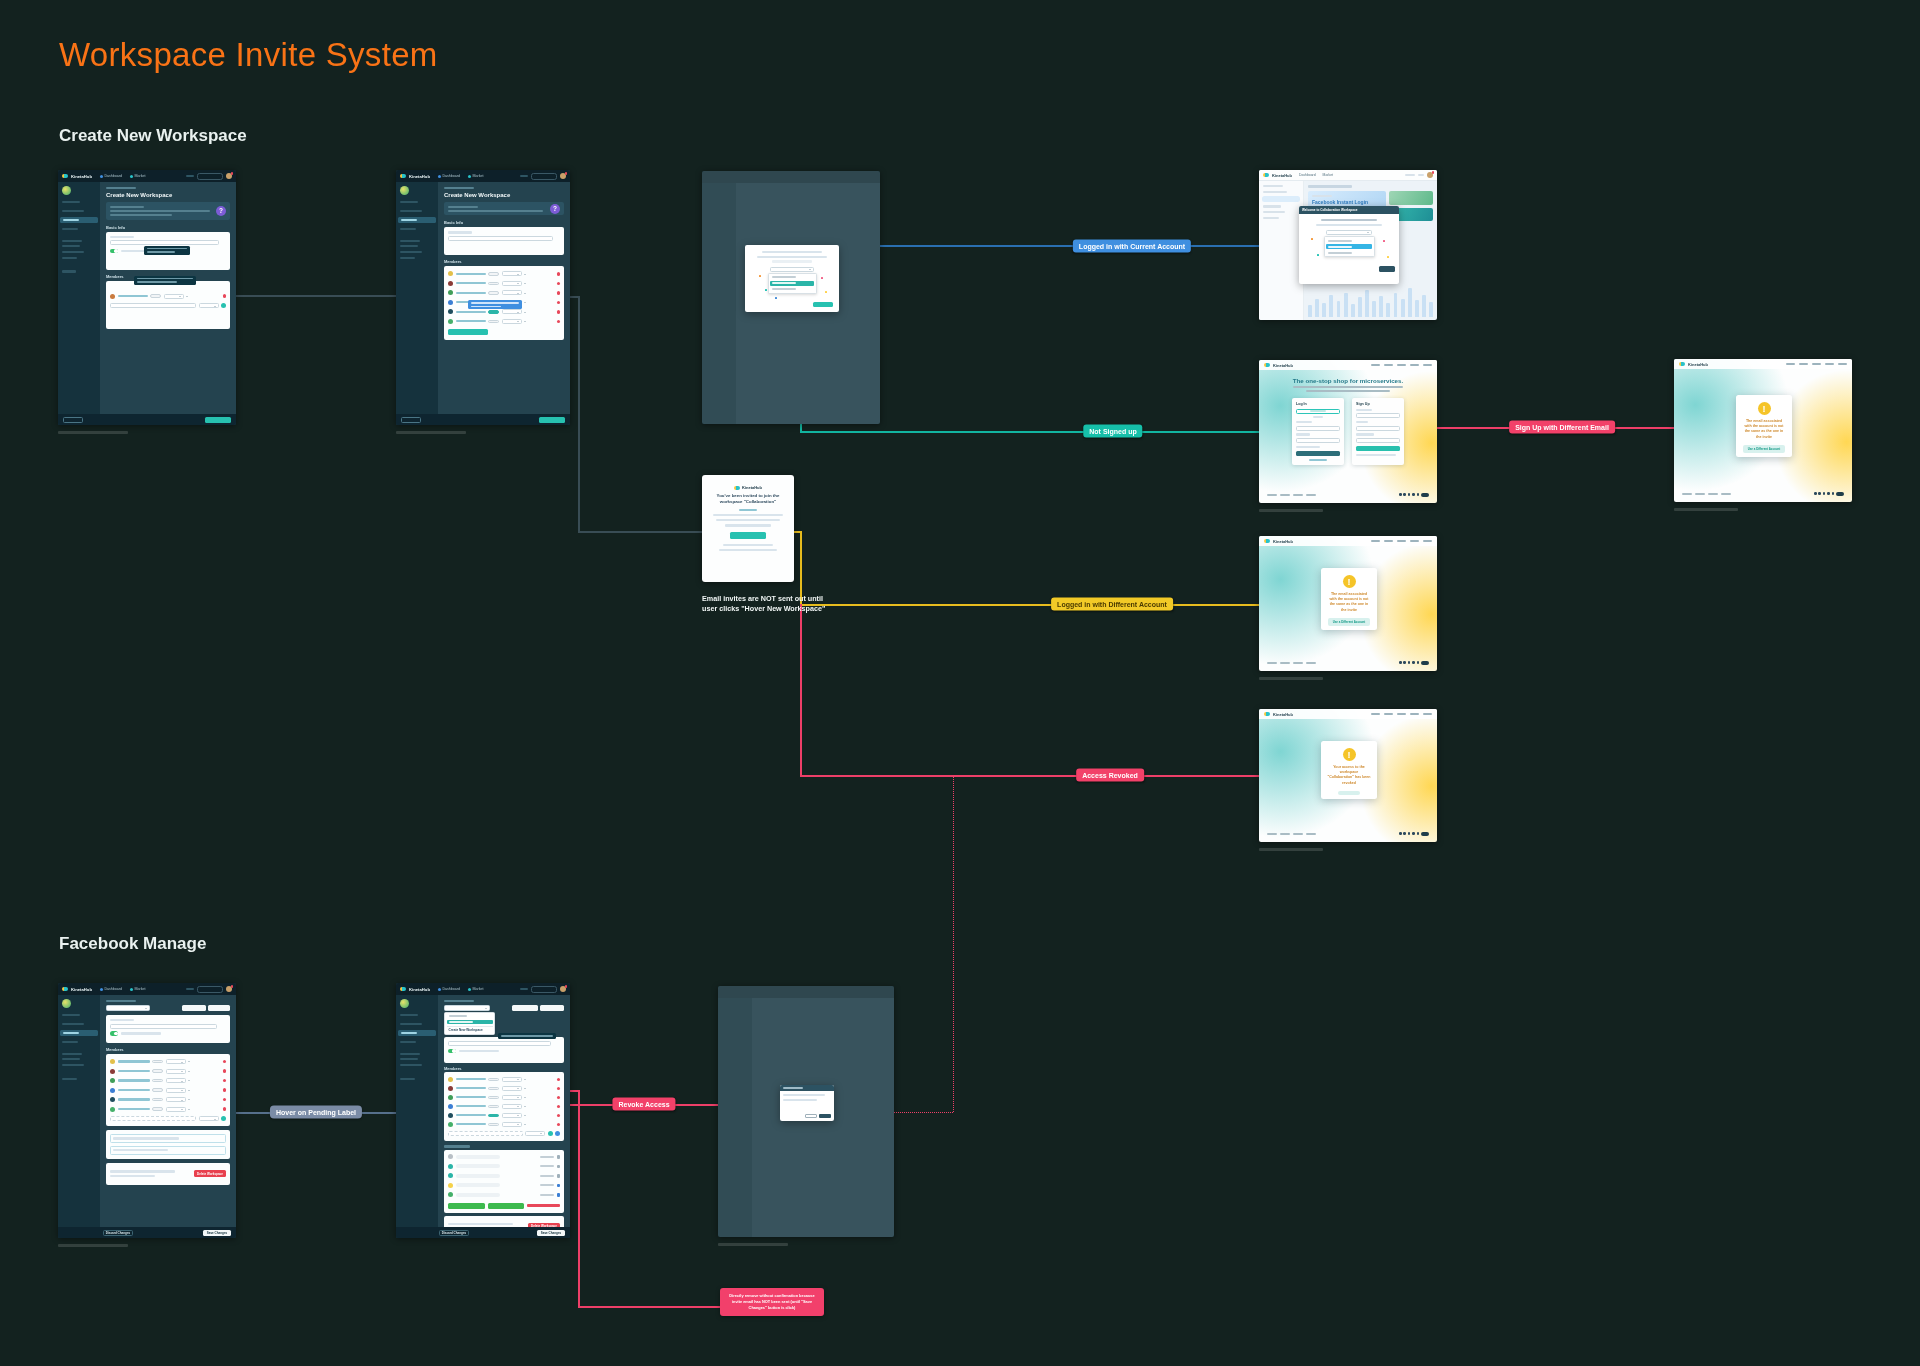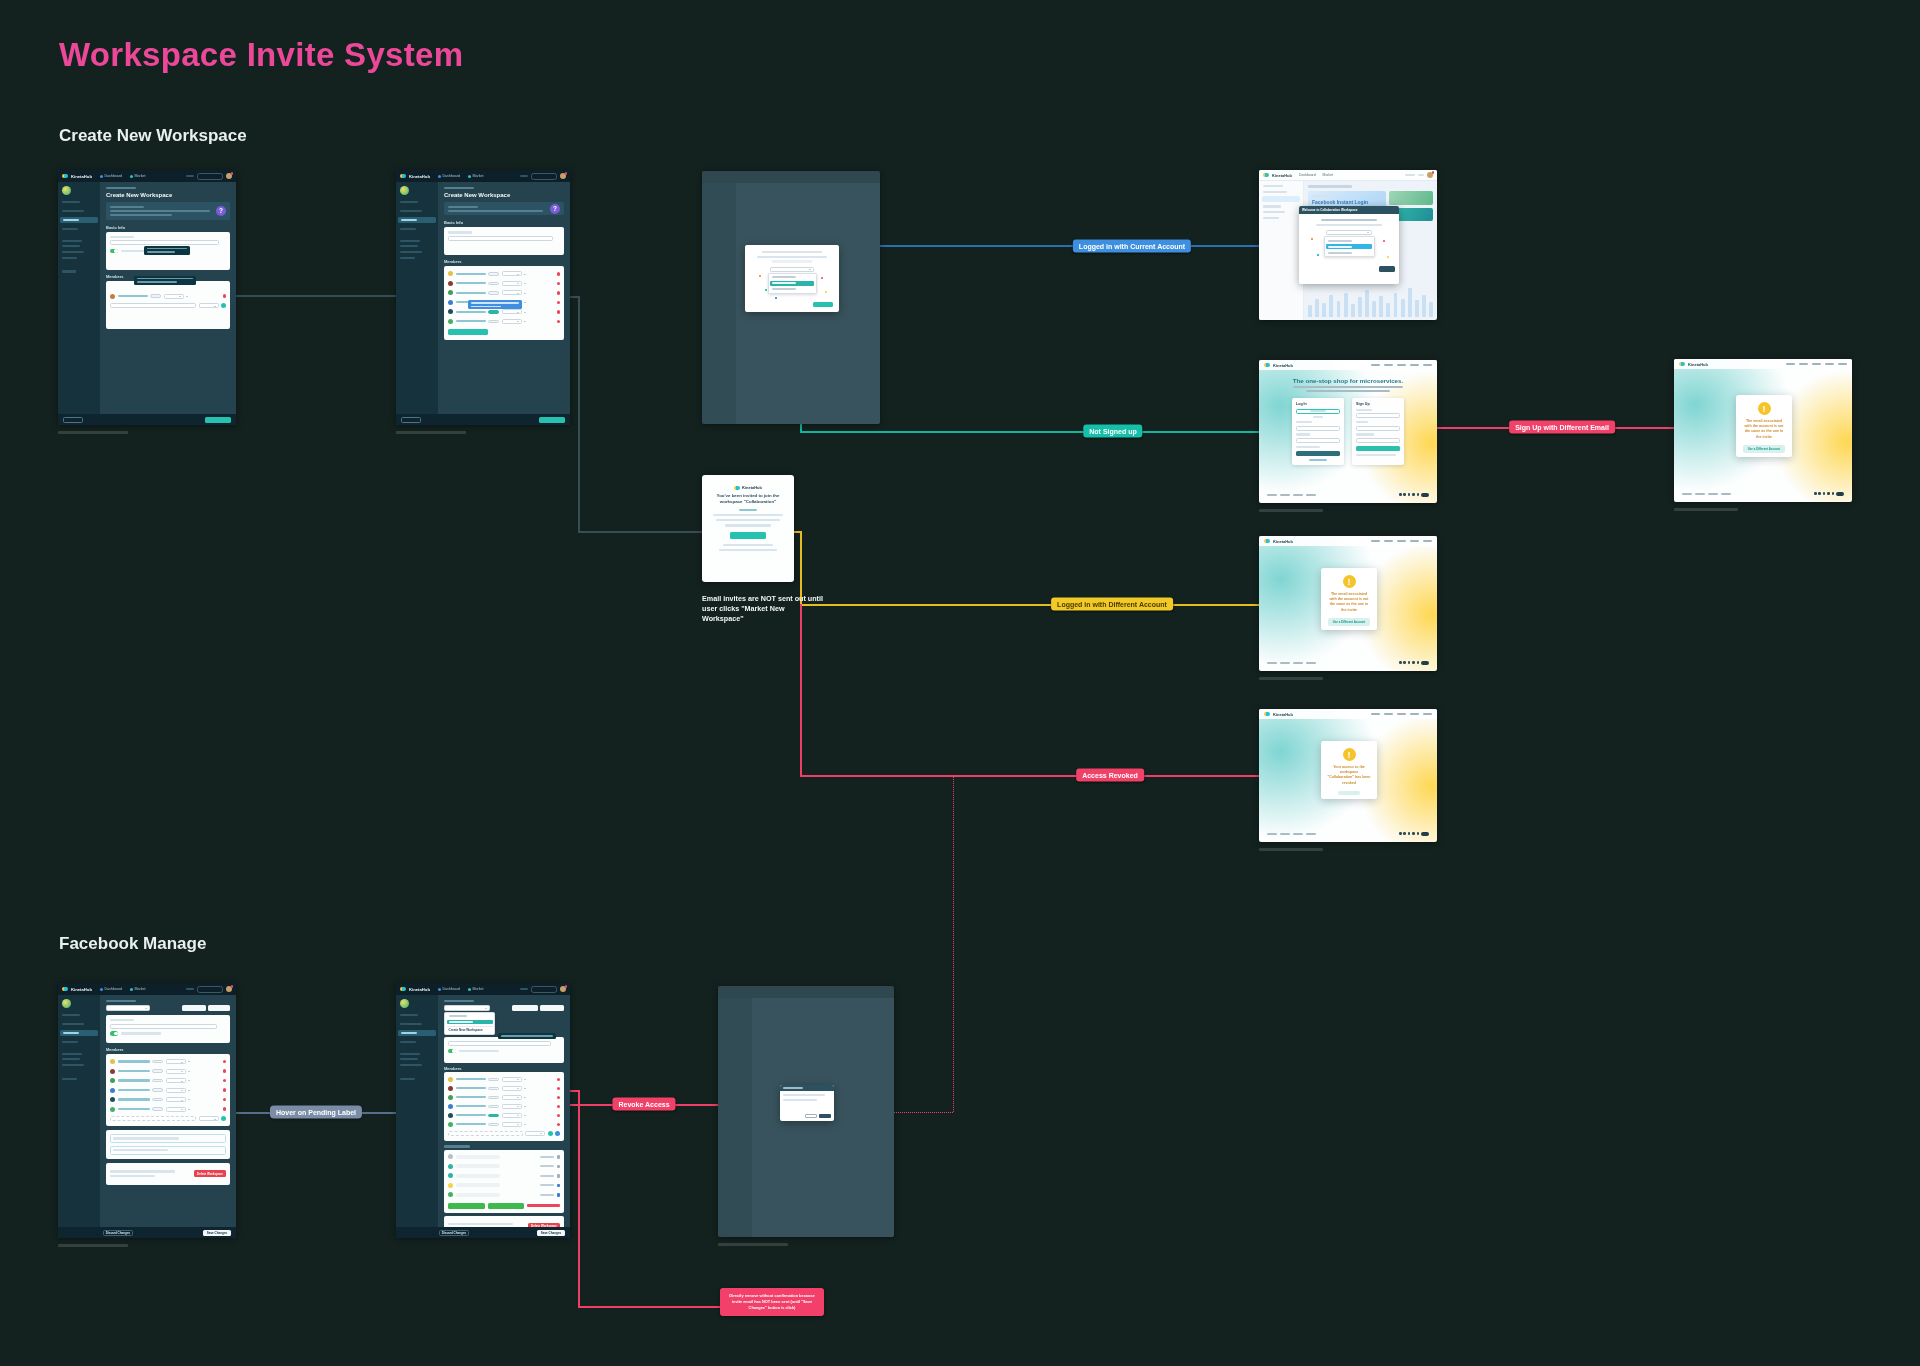--- a/index.html
+++ b/index.html
@@ -1,20 +1,20 @@
 <!DOCTYPE html>
 <html><head>
 <meta charset="utf-8">
 <style>
   html,body{margin:0;padding:0;background:#13221F;}
   body{font-family:"Liberation Sans",sans-serif;}
   #canvas{position:relative;width:1920px;height:1366px;background:#13221F;overflow:hidden;}
   .abs{position:absolute;}
   
-  .page-title{font-size:33px;font-weight:700;color:#ec4899;letter-spacing:.3px;}
+  .page-title{font-size:33px;font-weight:400;color:#f97316;letter-spacing:.3px;}
   .sec-title{font-size:17px;font-weight:600;color:#E9F1EF;}
   
   .hl,.vl{position:absolute;}
   .hl{height:1.5px;} .vl{width:1.5px;}
   .dotv{position:absolute;width:0;border-left:1.5px dotted #EE3F68;}
   .doth{position:absolute;height:0;border-top:1.5px dotted #EE3F68;}
   .flow-label{position:absolute;transform:translate(-50%,-50%);font-size:7px;font-weight:700;color:#fff;
     padding:3px 6px;border-radius:3px;white-space:nowrap;line-height:1;box-shadow:0 1px 2px rgba(0,0,0,.4);}
   
   .screen{position:absolute;border-radius:2px;overflow:hidden;box-shadow:0 1px 6px rgba(0,0,0,.45);}
@@ -416,21 +416,21 @@
     <div class="ehead">You've been invited to join the workspace "Collaboration"</div>
     <span class="skl e" style="width:18px"></span>
     <span class="skl" style="width:70px"></span>
     <span class="skl" style="width:64px"></span>
     <span class="skl" style="width:46px"></span>
     <span class="btn-teal" style="width:36px;height:7px;margin-top:2px"></span>
     <span class="skl" style="width:50px;margin-top:2px"></span>
     <span class="skl" style="width:58px"></span>
   </div>
 
-  <div class="abs note-white" style="left:702px;top:594px;width:126px">Email invites are NOT sent out until user clicks "Market New Workspace"</div>
+  <div class="abs note-white" style="left:702px;top:594px;width:126px">Email invites are NOT sent out until user clicks "Hover New Workspace"</div>
 
   <div class="screen lite" style="left:1259px;top:170px;width:178px;height:150px">
     <div class="ltop">
       <span class="cl"></span>
       <span class="brandd">KinetaHub</span>
       <span class="nvl">Dashboard</span>
       <span class="nvl">Market</span>
       <span class="topr">
           <span class="skw" style="width:10px"></span>
           <span class="skw" style="width:6px"></span>

